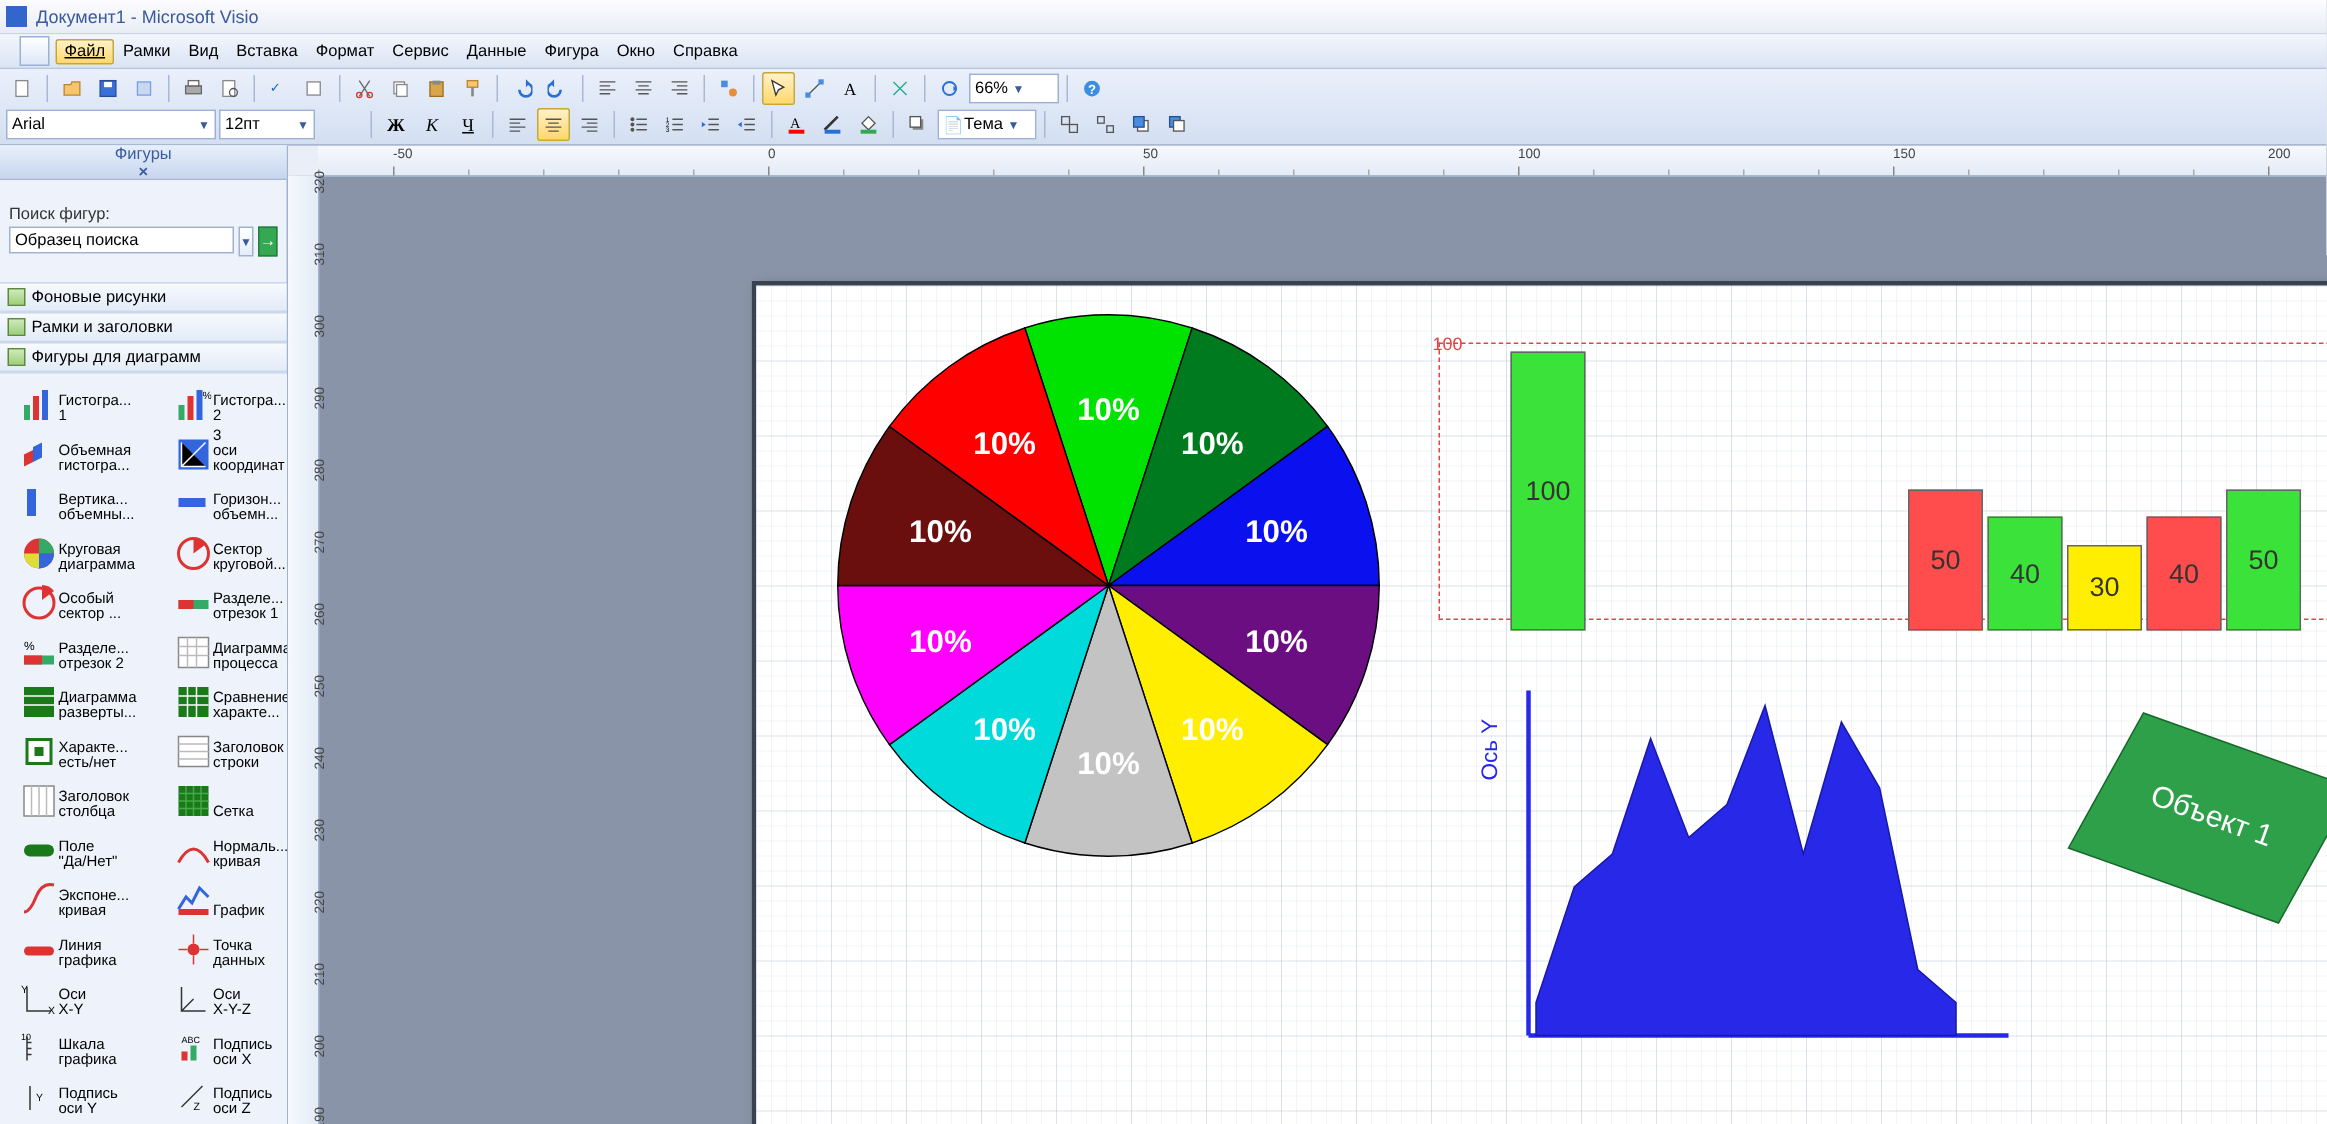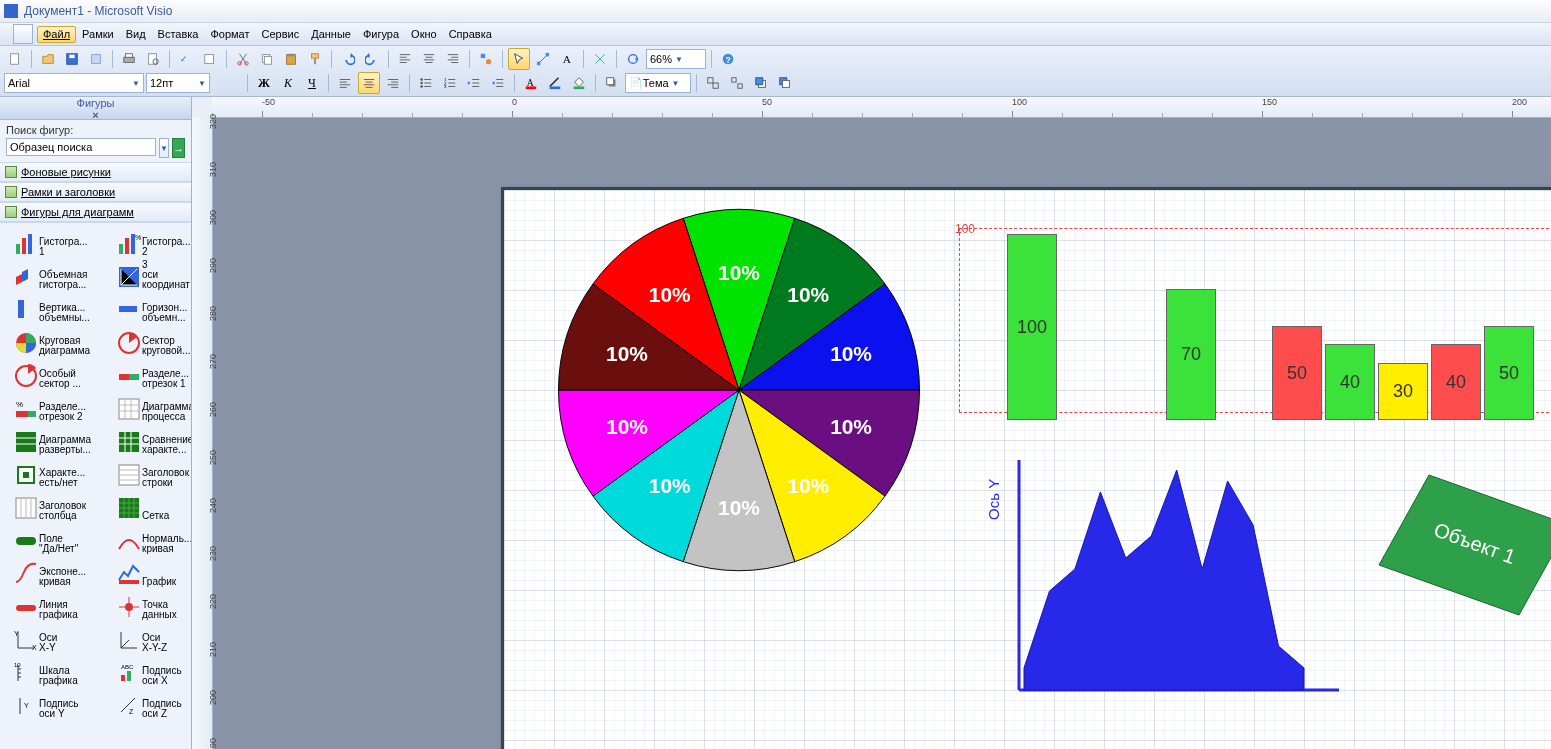--- a/index.html
+++ b/index.html
@@ -17,27 +17,27 @@
 .tb-btn{width:20px;height:20px;display:flex;align-items:center;justify-content:center;border:1px solid transparent;border-radius:2px;}
 .tb-btn svg{width:14px;height:14px;}
 .tb-combo{height:18px;border:1px solid #9bb1d6;background:#fff;display:flex;align-items:center;padding:0 3px;font-size:11px;}
 .tb-combo .dd{margin-left:3px;color:#3a5a9c;font-size:8px;}
 .highlight{background:linear-gradient(#fff2c9,#ffd76b);border:1px solid #c9a733;}
 .zoom-val{font-size:11px;}
 .body-area{display:flex;height:calc(749px - 22px - 22px - 50px);}
 .shapes-panel{width:191px;background:#eef3fb;border-right:1px solid #9fb2ce;display:flex;flex-direction:column;}
 .sp-header{height:22px;background:linear-gradient(#e7effb,#c7d6ee);border-bottom:1px solid #a5b8d5;display:flex;align-items:center;justify-content:flex-start;padding:0 6px;color:#3b5da0;font-weight:normal;flex-direction:column;}
 .sp-header .close{color:#3b5da0;font-weight:bold;cursor:pointer;}
-.sp-search{padding:4px 6px;}
+.sp-search{padding:17px 6px;}
 .sp-search-label{color:#333;margin-bottom:2px;}
 .sp-search-row{display:flex;gap:3px;}
 .sp-search-row input{flex:1;height:16px;border:1px solid #9fb2ce;background:#fff;padding:0 3px;font-size:11px;}
 .sp-search-row .dd-btn{width:16px;height:18px;border:1px solid #9fb2ce;background:linear-gradient(#fff,#e4ecf8);display:flex;align-items:center;justify-content:center;font-size:8px;color:#3a5a9c;}
 .sp-search-row .go-btn{width:20px;height:18px;background:#34a853;border:1px solid #2a7d40;display:flex;align-items:center;justify-content:center;color:#fff;font-weight:bold;}
-.sp-cat{height:18px;background:linear-gradient(#f7fafe,#e3ebf7);border-top:1px solid #cbd7ea;border-bottom:1px solid #cbd7ea;display:flex;align-items:center;padding:0 5px;gap:4px;text-decoration:underline;}
+.sp-cat{height:18px;background:linear-gradient(#f7fafe,#e3ebf7);border-top:1px solid #cbd7ea;border-bottom:1px solid #cbd7ea;display:flex;align-items:center;padding:0 5px;gap:4px;}
 .sp-cat-icon{width:10px;height:10px;border:1px solid #5a8a3a;background:linear-gradient(#cfe9bc,#9dcf7a);}
 .stencil{flex:1;overflow-y:auto;background:#eef3fb;border-top:1px solid #cbd7ea;padding:3px 1px;}
 .stencil::-webkit-scrollbar{width:16px;}
 .stencil::-webkit-scrollbar-track{background:#e9eef8;}
 .stencil::-webkit-scrollbar-thumb{background:linear-gradient(#dbe5f4,#bccde6);border:1px solid #9fb2ce;}
 .st-grid{display:grid;grid-template-columns:1fr 1fr;gap:1px 1px;}
 .st-item{display:flex;align-items:flex-end;gap:0;padding:1px 12px;height:30px;}
 .st-ico{width:26px;height:26px;flex:none;display:flex;align-items:center;justify-content:center;}
 .st-lbl{font-size:10px;line-height:10px;white-space:pre-line;}
 
@@ -773,21 +773,20 @@
             </svg>
         </div>
 
         <div class="bars-wrap">
           <div class="bars-guide" style="top:8px;left:-30px"></div>
           <div class="bars-guide" style="top:192px;left:-30px"></div>
           <div style="position:absolute;left:-30px;top:8px;bottom:8px;border-left:1px dashed #e04444;"></div>
           <div class="bars-axis-label" style="top:2px">100</div>
           <div class="bars" id="bars-container">
               <div class="bar" style="left: 0px; height: 184px; background: rgb(58, 226, 58);">100</div>
-              <div class="bar" style="left: 159px; height: 128.8px; background: rgb(58, 226, 58);">70</div>
               <div class="bar" style="left: 265px; height: 92px; background: rgb(255, 77, 77);">50</div>
               <div class="bar" style="left: 318px; height: 73.6px; background: rgb(58, 226, 58);">40</div>
               <div class="bar" style="left: 371px; height: 55.2px; background: rgb(255, 238, 0);">30</div>
               <div class="bar" style="left: 424px; height: 73.6px; background: rgb(255, 77, 77);">40</div>
               <div class="bar" style="left: 477px; height: 92px; background: rgb(58, 226, 58);">50</div>
             </div>
         </div>
 
         <div class="area-wrap">
           <svg viewBox="0 0 360 260" width="360" height="260">

